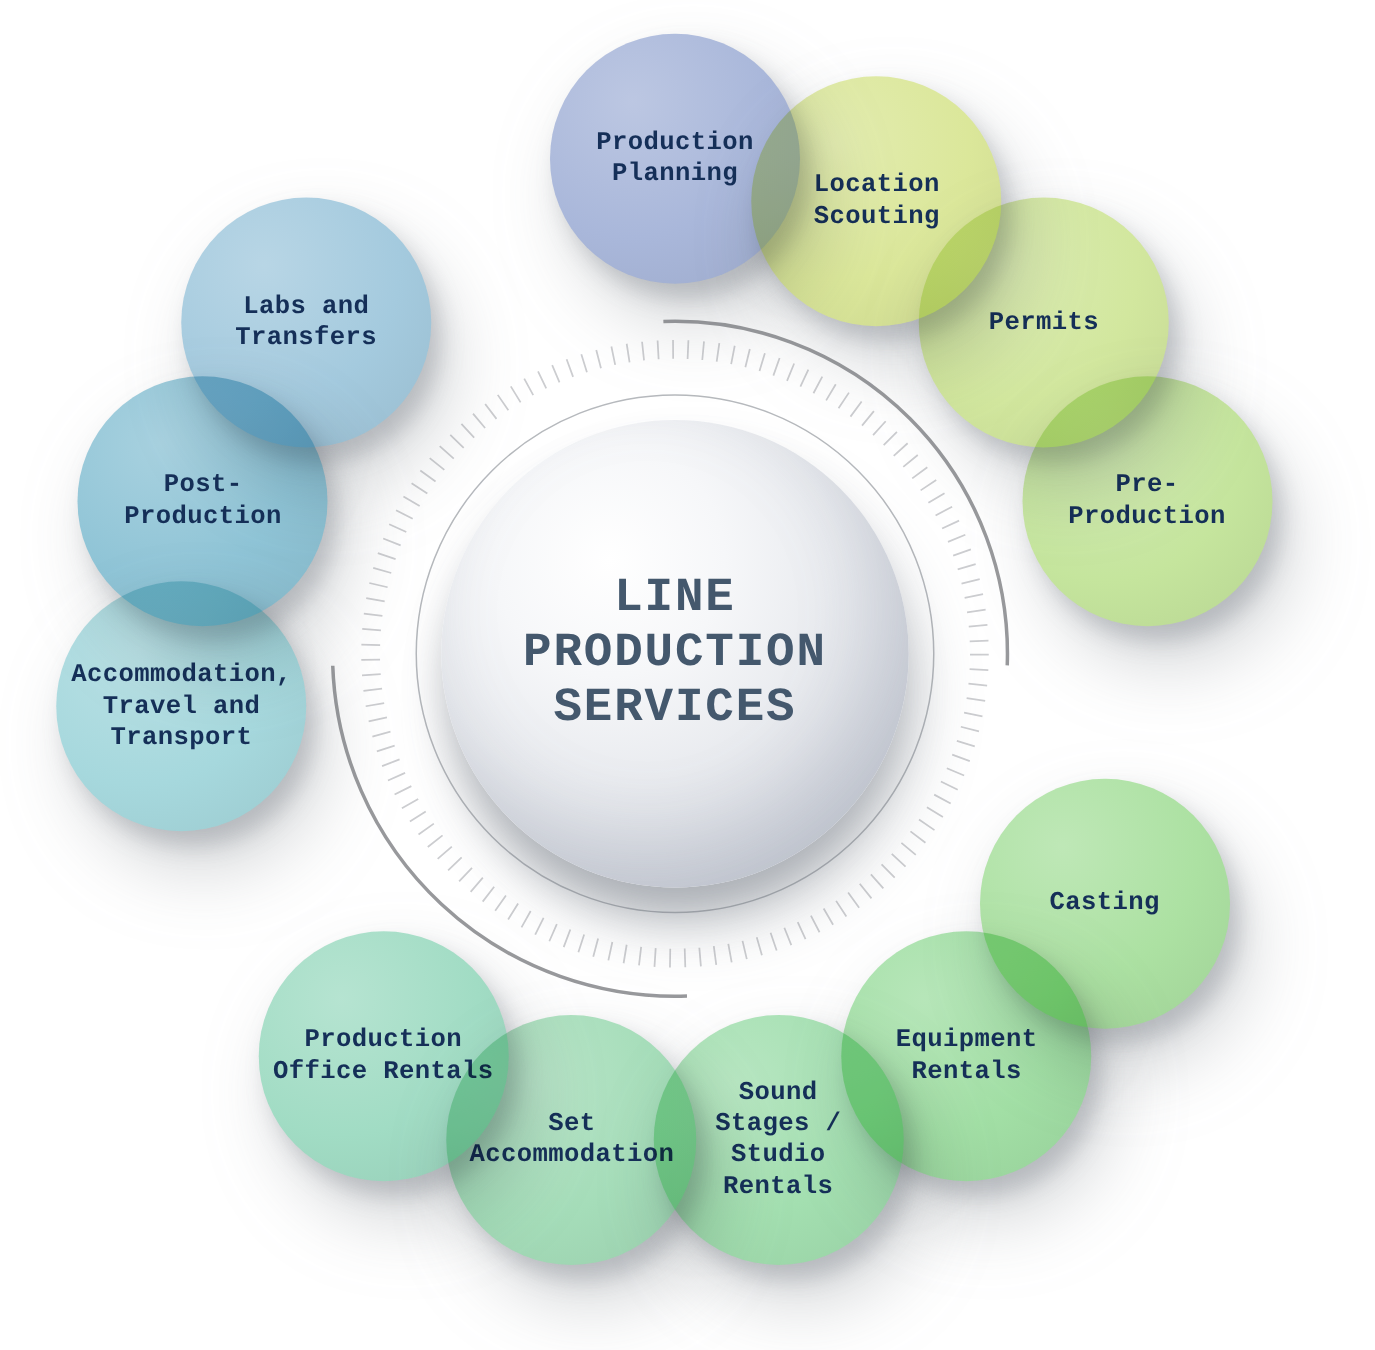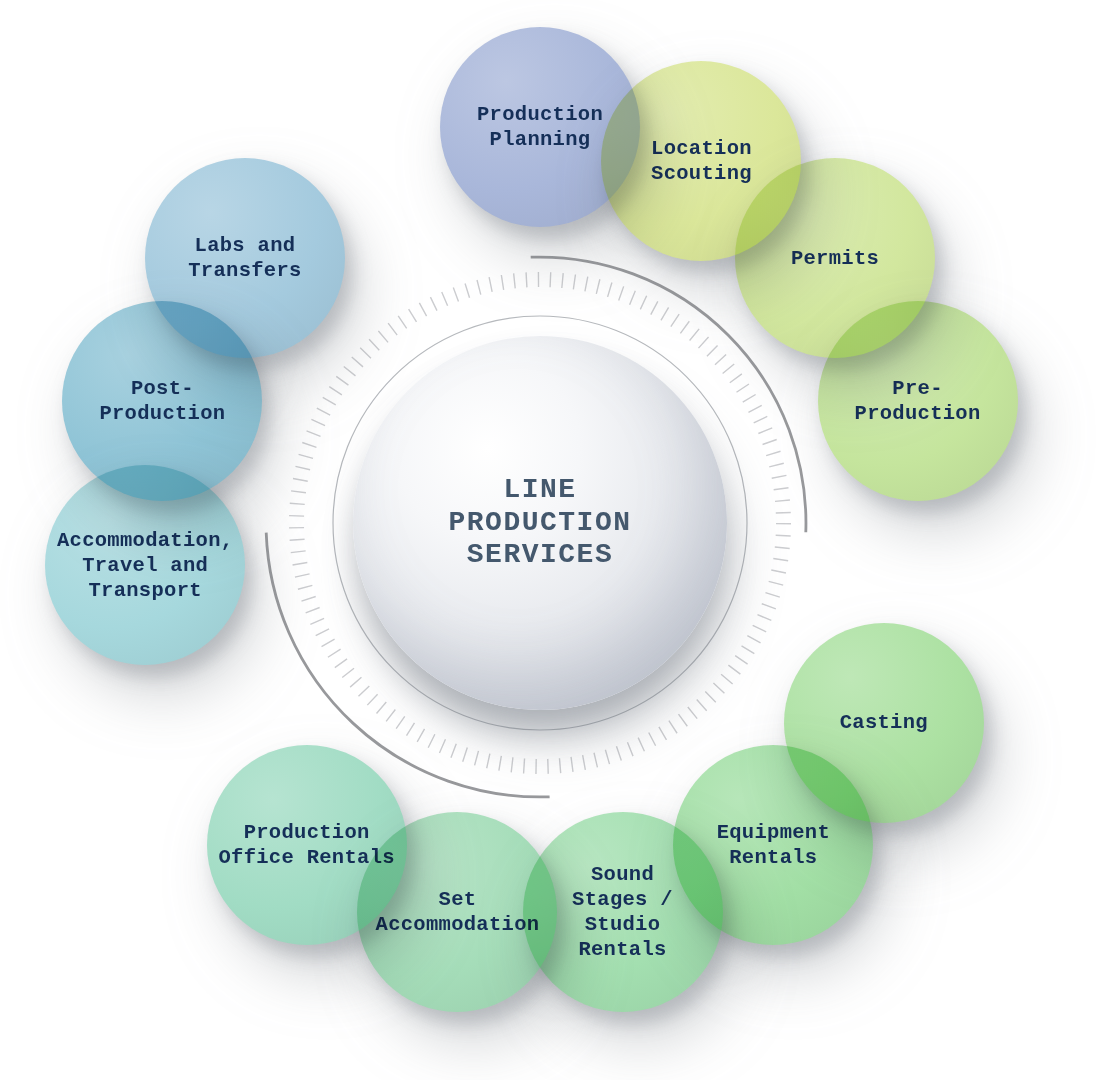--- a/index.html
+++ b/index.html
@@ -20,21 +20,21 @@
     background:radial-gradient(circle at 36% 30%,
       #ffffff 0%, #f6f7f9 26%, #e9ebef 50%, #d8dbe2 72%, #c7cbd4 90%, #bec3cd 100%);
     box-shadow:
       0 26px 34px -6px rgba(106,112,124,.45),
       14px 36px 48px rgba(106,112,124,.22),
       inset -22px -34px 64px rgba(124,132,148,.22);
     display:flex;align-items:center;justify-content:center;text-align:center;
     z-index:3;
   }
   .title{
-    font-size:28px;font-weight:700;letter-spacing:1.5px;line-height:1.16;
+    font-size:38px;font-weight:700;letter-spacing:1.5px;line-height:1.16;
     color:var(--title-color,#44586d);white-space:pre-line;
     text-transform:uppercase;
   }
 
   
   #ring{position:absolute;left:0;top:0;width:1100px;height:1080px;z-index:2;}
   .bubble{
     position:absolute;width:200px;height:200px;border-radius:50%;
     background:var(--c,#cccccc);
     background:radial-gradient(circle at 33% 27%,

